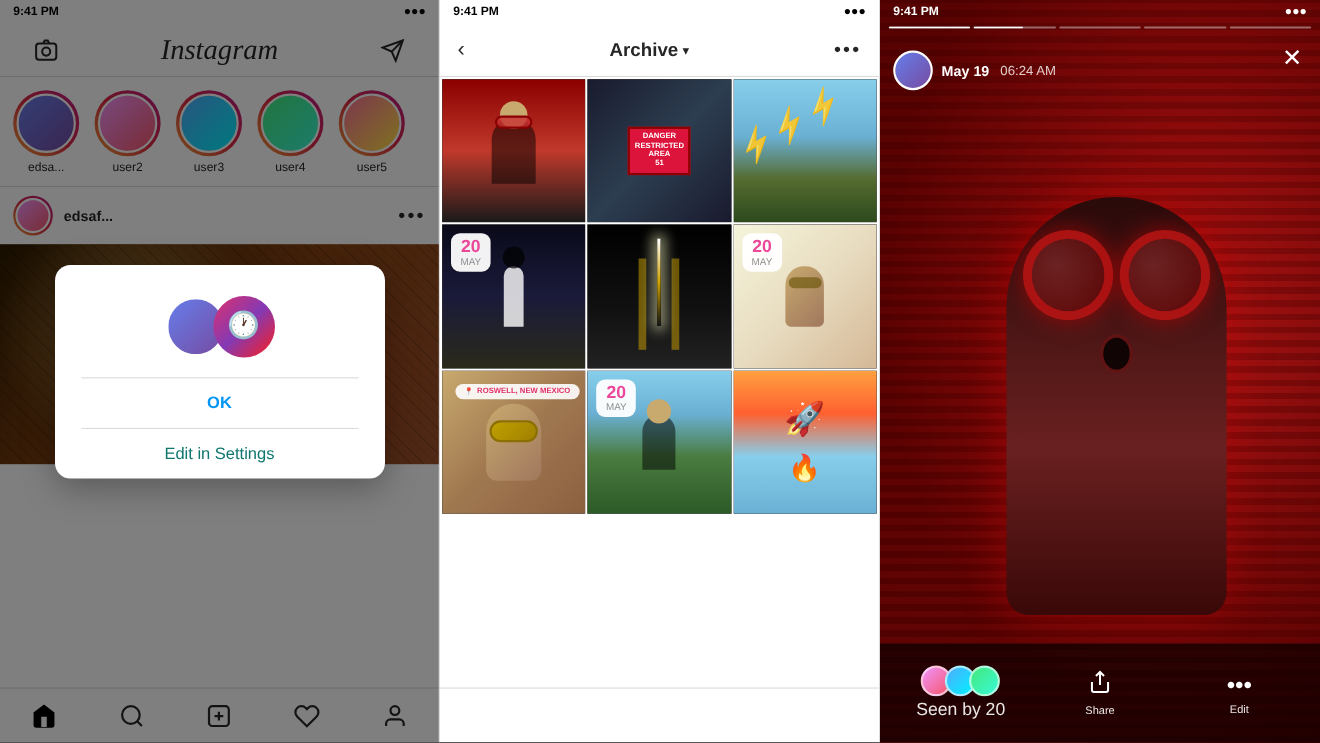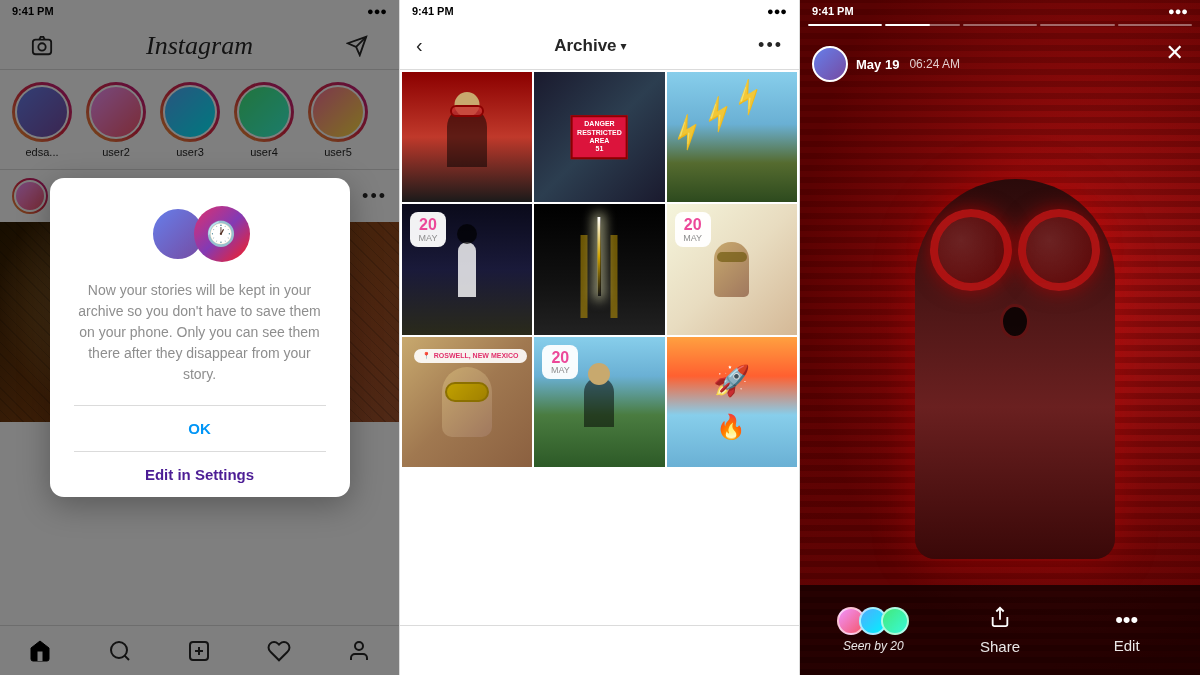--- a/index.html
+++ b/index.html
@@ -278,22 +278,22 @@
       border: none;
       background: none;
       cursor: pointer;
       width: 100%;
       border-bottom: 1px solid #dbdbdb;
     }
 
     .dialog-settings {
       padding: 14px;
       font-size: 15px;
-      font-weight: 700;
-      color: #4c1d95;
+      font-weight: 400;
+      color: #0f766e;
       border: none;
       background: none;
       cursor: pointer;
       width: 100%;
     }
 
     
     .bottom-nav {
       position: absolute;
       bottom: 0;
@@ -613,32 +613,31 @@
       overflow: hidden;
       margin-left: -6px;
     }
 
     .seen-avatar:first-child { margin-left: 0; }
     .seen-avatar.sa1 { background: linear-gradient(135deg, #f093fb, #f5576c); }
     .seen-avatar.sa2 { background: linear-gradient(135deg, #4facfe, #00f2fe); }
     .seen-avatar.sa3 { background: linear-gradient(135deg, #43e97b, #38f9d7); }
 
     .seen-label {
-      font-size: 12px;
+      font-size: 16px;
       color: rgba(255,255,255,0.9);
-      font-style: italic;
     }
 
     .story-action-icon {
       font-size: 22px;
       color: #fff;
     }
 
     .story-action-label {
-      font-size: 15px;
+      font-size: 10px;
       color: rgba(255,255,255,0.9);
     }
 
     
     .screen3-status {
       position: absolute;
       top: 0;
       left: 0;
       right: 0;
       height: 22px;
@@ -844,21 +843,20 @@
       <div class="mesh-overlay"></div>
     </div>
   </div>
 
   <div class="dialog-overlay">
     <div class="dialog">
       <div class="dialog-icons">
         <div class="dialog-avatar"></div>
         <div class="dialog-archive-icon">🕐</div>
       </div>
-      <div class="dialog-body">Now your stories will be kept in your archive so you don't have to save them on your phone. Only you can see them there after they disappear from your story.</div>
       <hr class="dialog-divider">
       <button class="dialog-ok">OK</button>
       <button class="dialog-settings">Edit in Settings</button>
     </div>
   </div>
 
   <div class="bottom-nav">
     <div class="nav-icon active">
       <svg width="24" height="24" viewBox="0 0 24 24" fill="#000" stroke="#000" stroke-width="1">
         <path d="M3 9l9-7 9 7v11a2 2 0 01-2 2H5a2 2 0 01-2-2z"></path>

